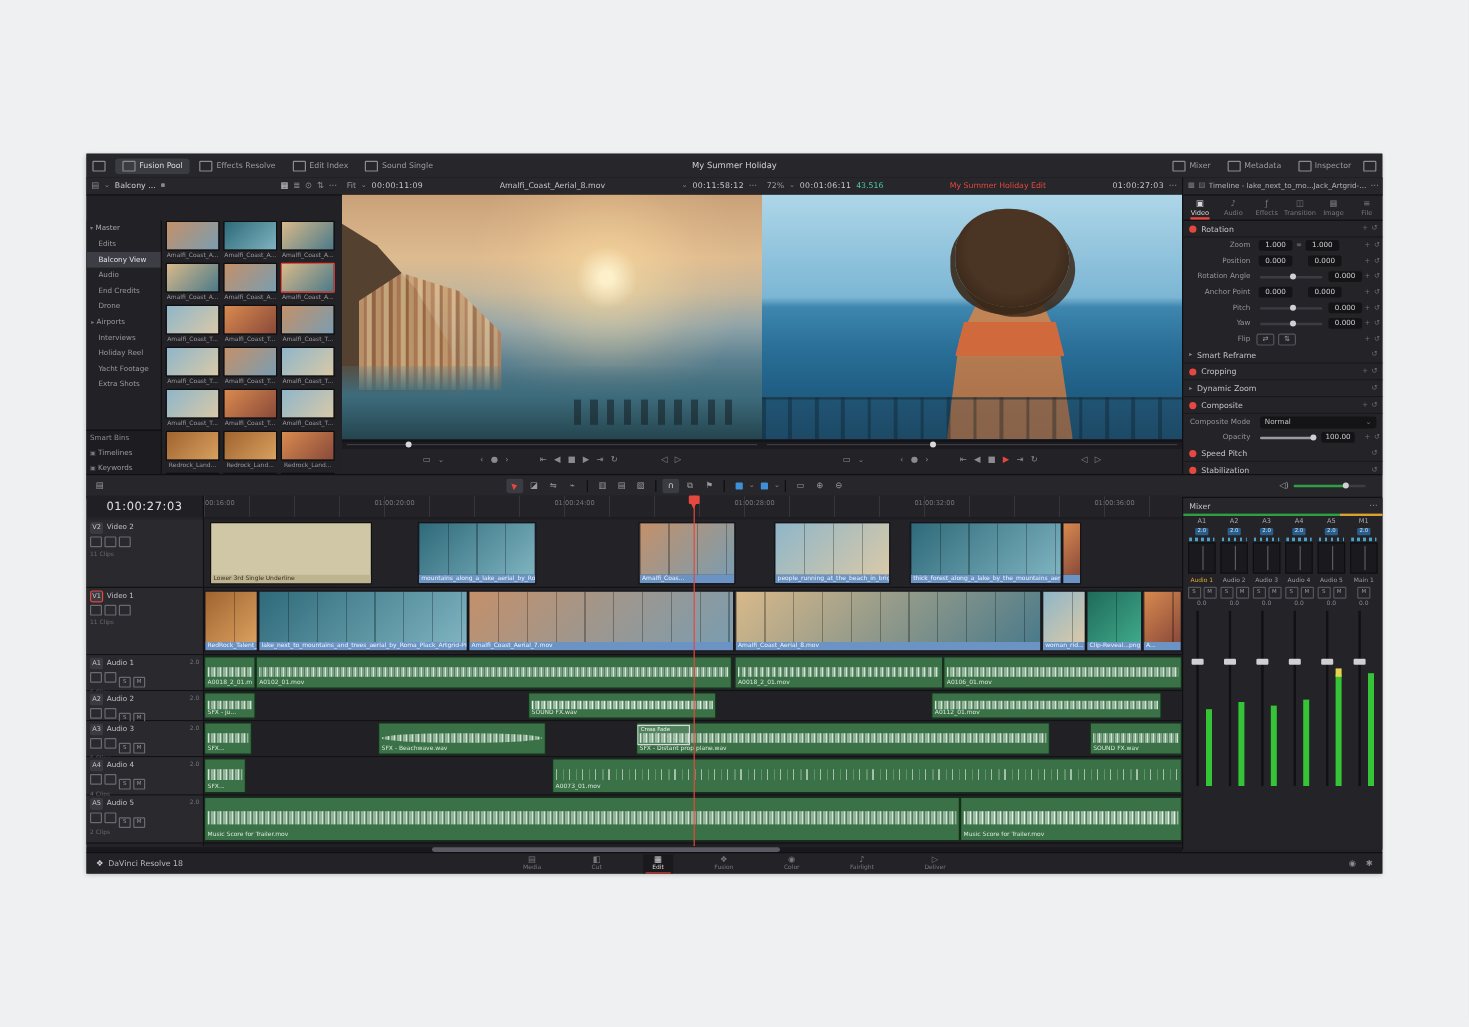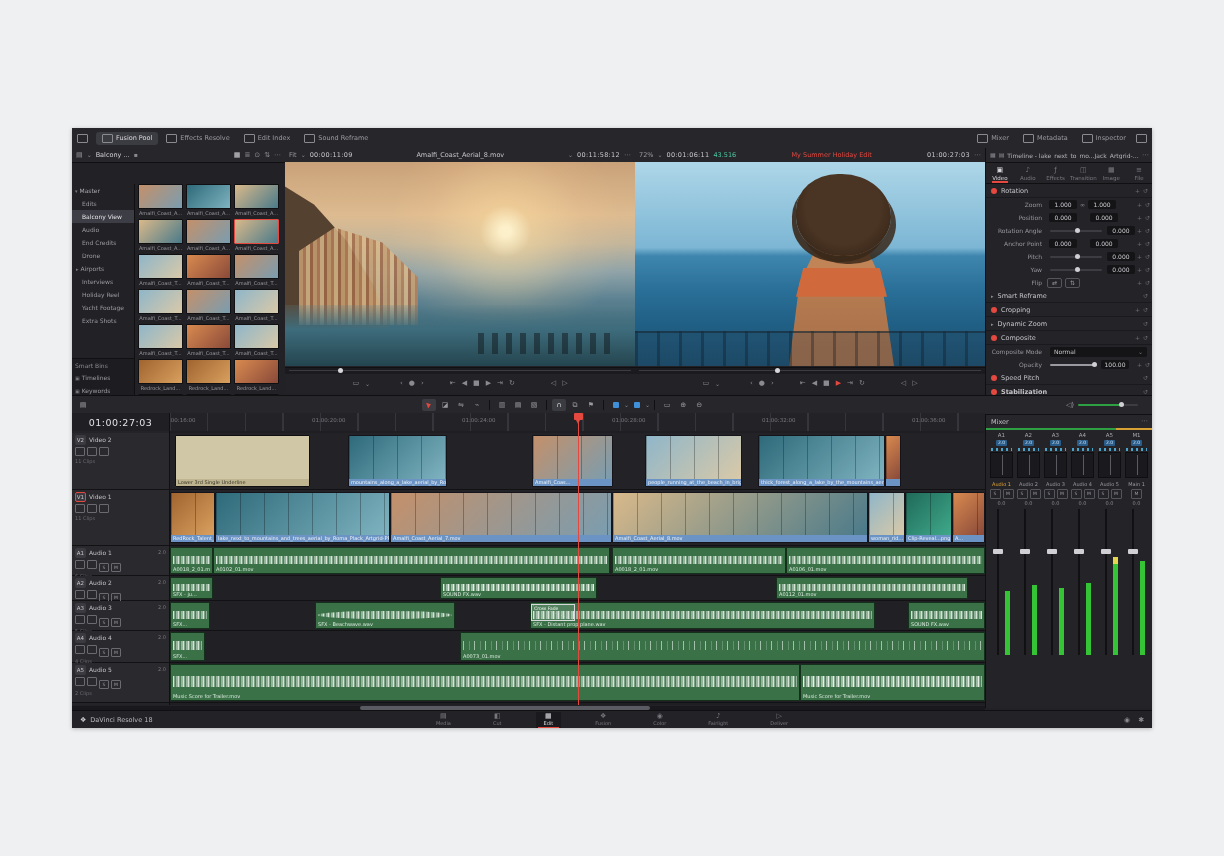--- a/index.html
+++ b/index.html
@@ -182,23 +182,24 @@
           <div class="tb-btn">
             <div class="tb-ico"></div>
             <div style="display: inline;">Effects Resolve</div>
           </div>
           <div class="tb-btn">
             <div class="tb-ico"></div>
             <div style="display: inline;">Edit Index</div>
           </div>
           <div class="tb-btn">
             <div class="tb-ico"></div>
-            <div style="display: inline;">Sound Reframe</div>
-          </div>
-        </div>
+            <div style="display: inline;">Sound Single</div>
+          </div>
+        </div>
+    <div class="tb-title">My Summer Holiday</div>
     <div class="tb-group" id="tbRight" style="margin-left:auto;margin-right:4px">
           <div class="tb-btn">
             <div class="tb-ico"></div>
             <div style="display: inline;">Mixer</div>
           </div>
           <div class="tb-btn">
             <div class="tb-ico"></div>
             <div style="display: inline;">Metadata</div>
           </div>
           <div class="tb-btn">
@@ -610,21 +611,21 @@
           </div>
           <div class="isec">
             <div class="tgl"></div>
             <div style="display: inline;">Speed Pitch</div>
             <div class="plusreset">
               <div style="display: inline;">↺</div>
             </div>
           </div>
           <div class="isec">
             <div class="tgl"></div>
-            <div style="display: inline; font-weight: bold;">Stabilization</div>
+            <div style="display: inline;">Stabilization</div>
             <div class="plusreset">
               <div style="display: inline;">↺</div>
             </div>
           </div>
         </div>
   </div>
 
   <div class="r tl-toolbar">
     <span class="tool" style="margin-left:4px">▤</span>
     <span style="width:330px"></span>

